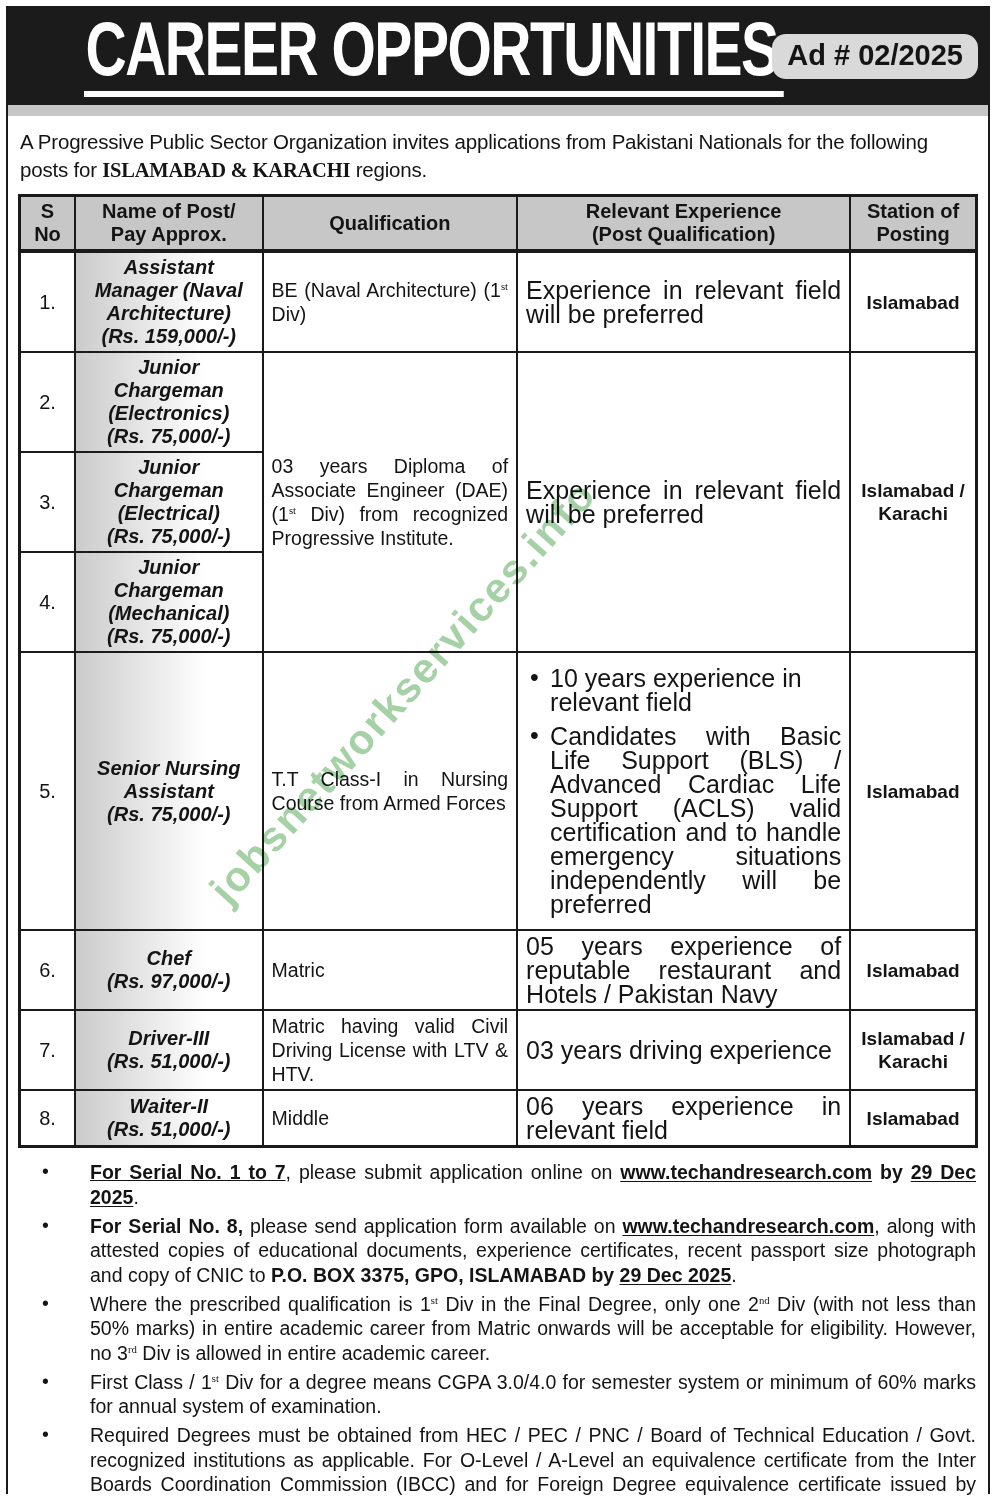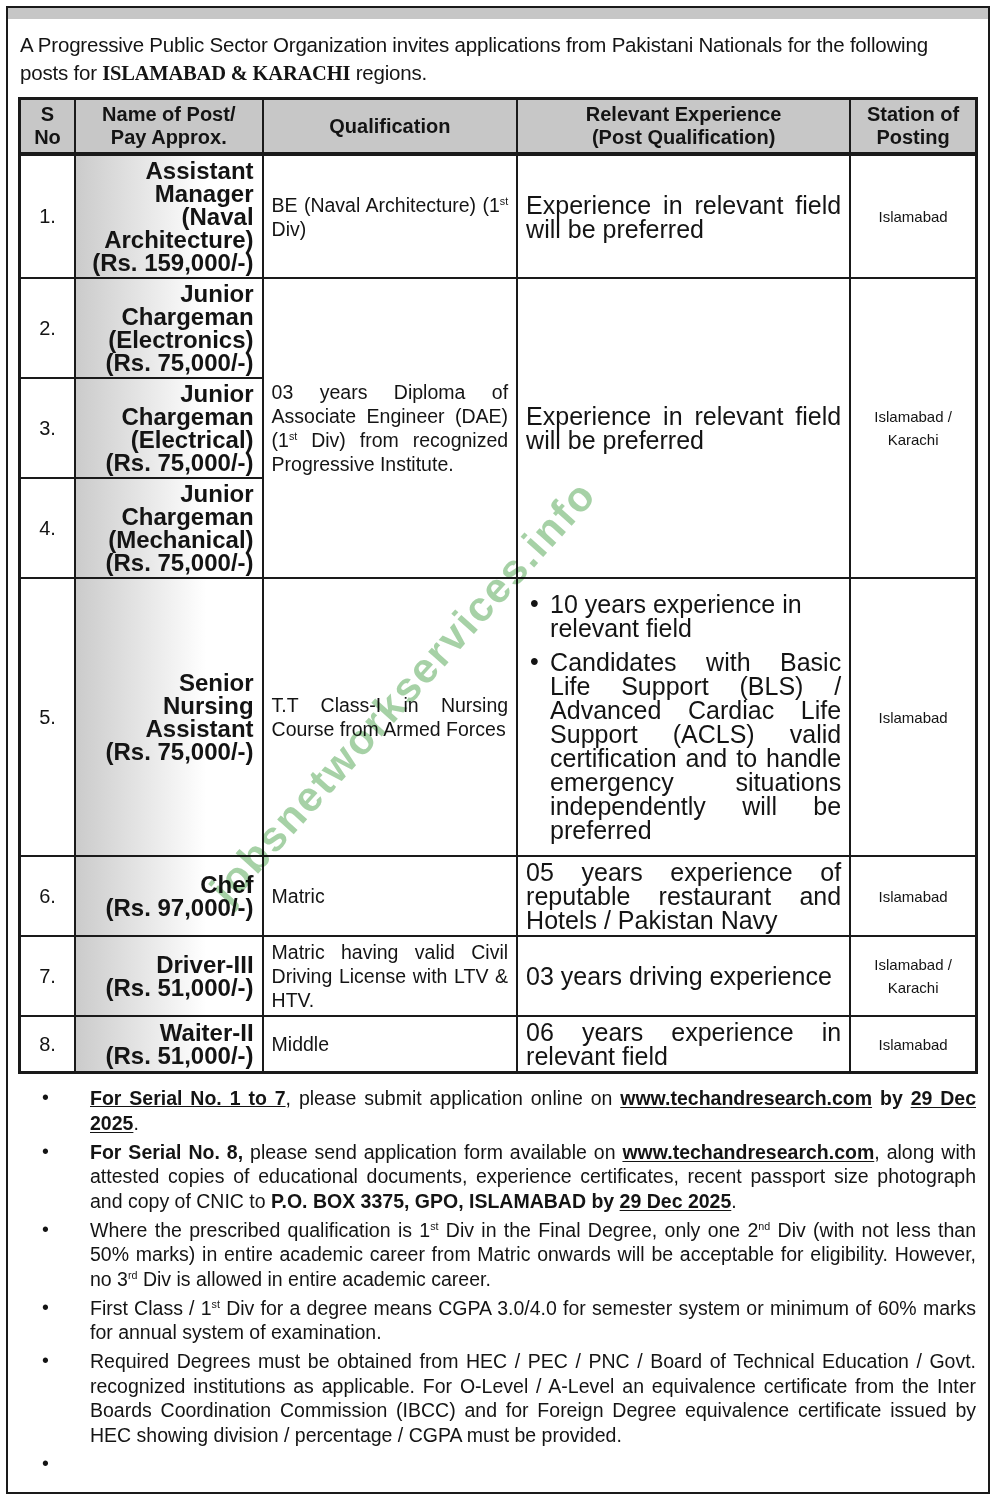--- a/index.html
+++ b/index.html
@@ -21,52 +21,56 @@
   
   .content{flex:1;background:#fff;padding:10px 10px 0 10px;position:relative;}
   .intro{margin:2px 2px 10px 2px;font-size:20.5px;line-height:28px;letter-spacing:-0.2px;}
 
   table.posts{width:100%;border-collapse:collapse;border:3px solid #1a1a1a;margin-top:2px;}
   table.posts th,table.posts td{border:2px solid #1a1a1a;padding:3px 8px;vertical-align:middle;}
   thead th{background:#c7c7c7;font-size:20px;line-height:23px;font-weight:bold;text-align:center;
            border-bottom-width:4px !important;padding:3px 4px;}
   .c-sno{width:5.8%;} .c-post{width:19.6%;} .c-qual{width:26.6%;} .c-exp{width:34.8%;} .c-station{width:13.2%;}
   td.sno{text-align:center;font-size:20px;}
-  td.post{text-align:right;font-weight:bold;font-size:24px;line-height:23px;
-          background:linear-gradient(90deg,#cbcbcb 0%,#ffffff 70%);}
+  td.post{text-align:center;font-weight:bold;font-size:20px;line-height:23px;
+          background:linear-gradient(90deg,#cbcbcb 0%,#ffffff 70%);font-style:italic;}
   td.qual{font-size:19.5px;line-height:24px;text-align:justify;padding:3px 10px;}
   td.exp{font-size:25px;line-height:24px;text-align:justify;padding:3px 10px;}
-  td.station{text-align:center;font-size:15px;line-height:23px;}
+  td.station{text-align:center;font-size:19px;line-height:23px;font-weight:bold;}
   .rh-head{height:50px;} .rh1{height:70px;} .rh2{height:62px;} .rh3{height:68px;} .rh4{height:64px;}
   .rh5{height:132px;} .rh6{height:48px;} .rh7{height:48px;} .rh8{height:42px;}
 
   ul.exp-list{list-style:none;margin:4px 0;padding:0;}
   ul.exp-list li{position:relative;padding-left:24px;margin:10px 0;text-align:left;}
   ul.exp-list li.just{text-align:justify;}
   ul.exp-list .mark{position:absolute;left:4px;top:-1px;}
 
   
   ul.notes{list-style:none;margin:12px 0 0 0;padding:0;}
   .note{position:relative;padding-left:72px;padding-right:2px;font-size:19.5px;line-height:24.5px;
         margin:4.5px 0;text-align:justify;}
   .note .mark{position:absolute;left:24px;top:-1px;}
   .u{text-decoration:underline;text-underline-offset:2px;}
-  sup{font-size:0.55em;line-height:0;}
+  sup{font-size:0.55em;line-height:0;font-family:Liberation Serif, serif;}
 
   
   .watermark{position:absolute;left:85px;top:660px;width:620px;text-align:center;
              transform:rotate(-48deg);font-size:42px;font-weight:600;letter-spacing:2px;
              color:#6fb56f;opacity:0.62;mix-blend-mode:multiply;pointer-events:none;z-index:5;white-space:nowrap;}
 </style>
 </head>
 <body>
 
 <div class="page">
   <div class="frame">
 
+    <div class="masthead">
+      <span class="title">CAREER OPPORTUNITIES</span>
+      <span class="badge">Ad # 02/2025</span>
+    </div>
     <div class="strip"></div>
 
     <div class="content">
 
       <p class="intro"><span>A Progressive Public Sector Organization invites applications from Pakistani Nationals for the following posts for </span><span style="font-weight: 700; font-family: Liberation Serif, serif;">ISLAMABAD &amp; KARACHI</span><span> regions.</span></p>
 
       <table class="posts">
         <thead>
           <tr class="rh-head">
             <th class="c-sno">

